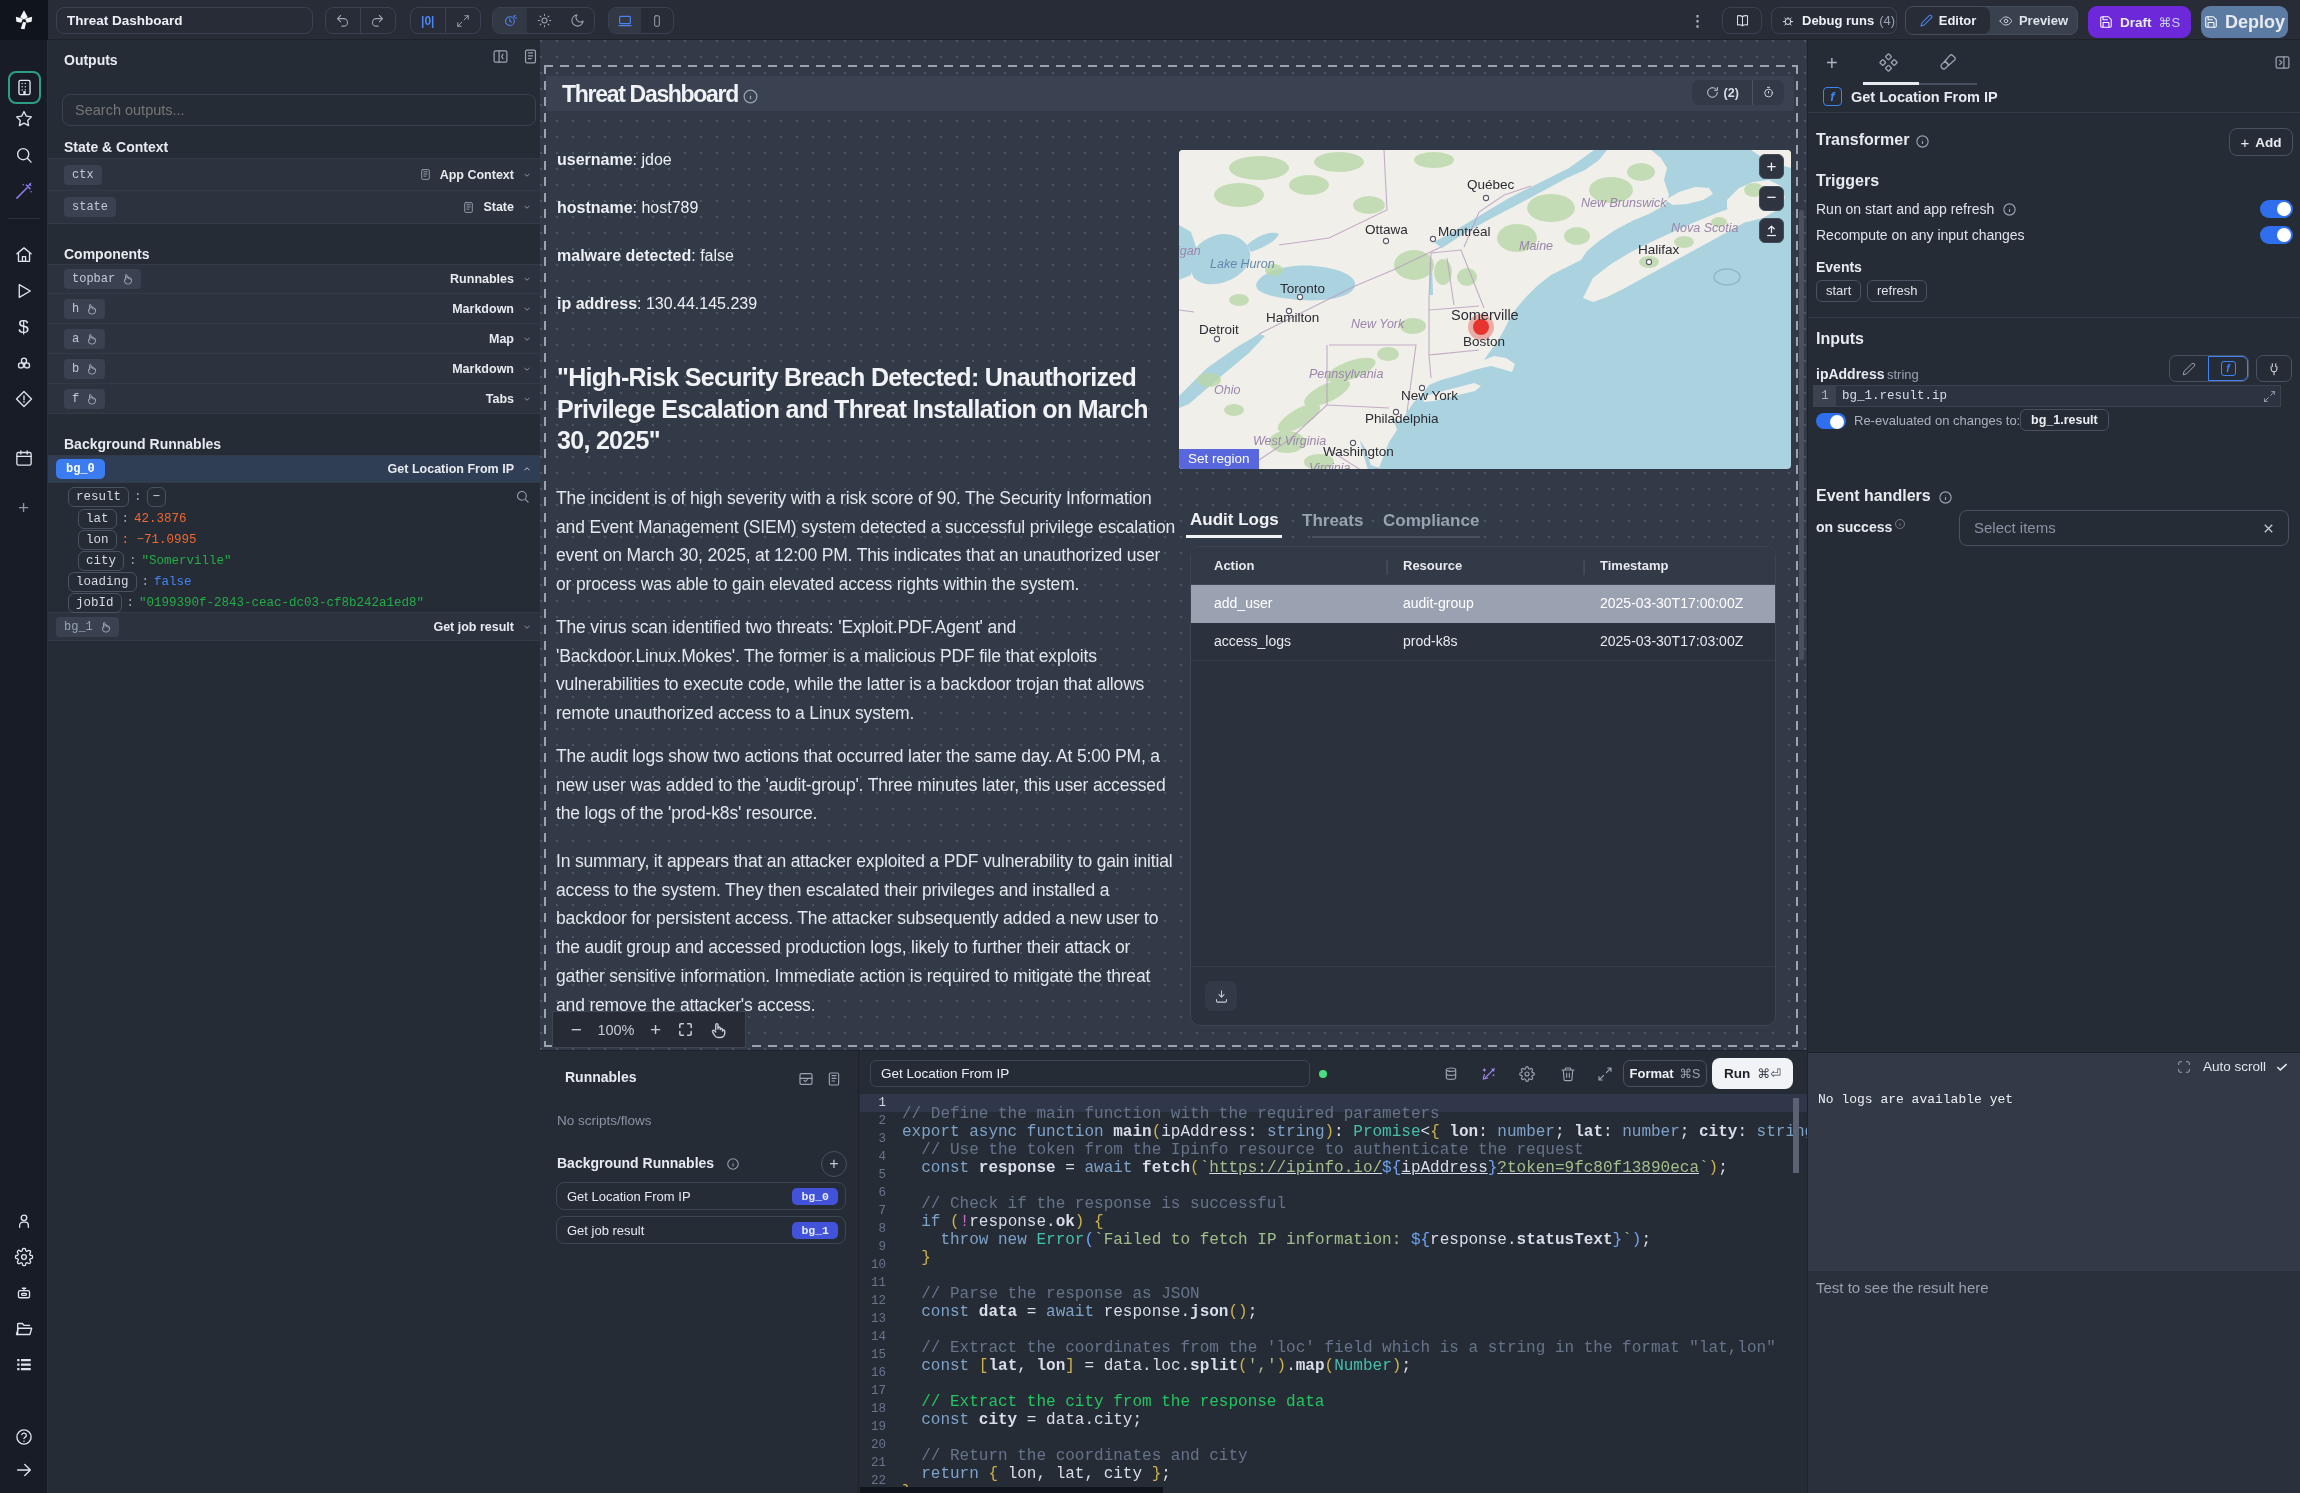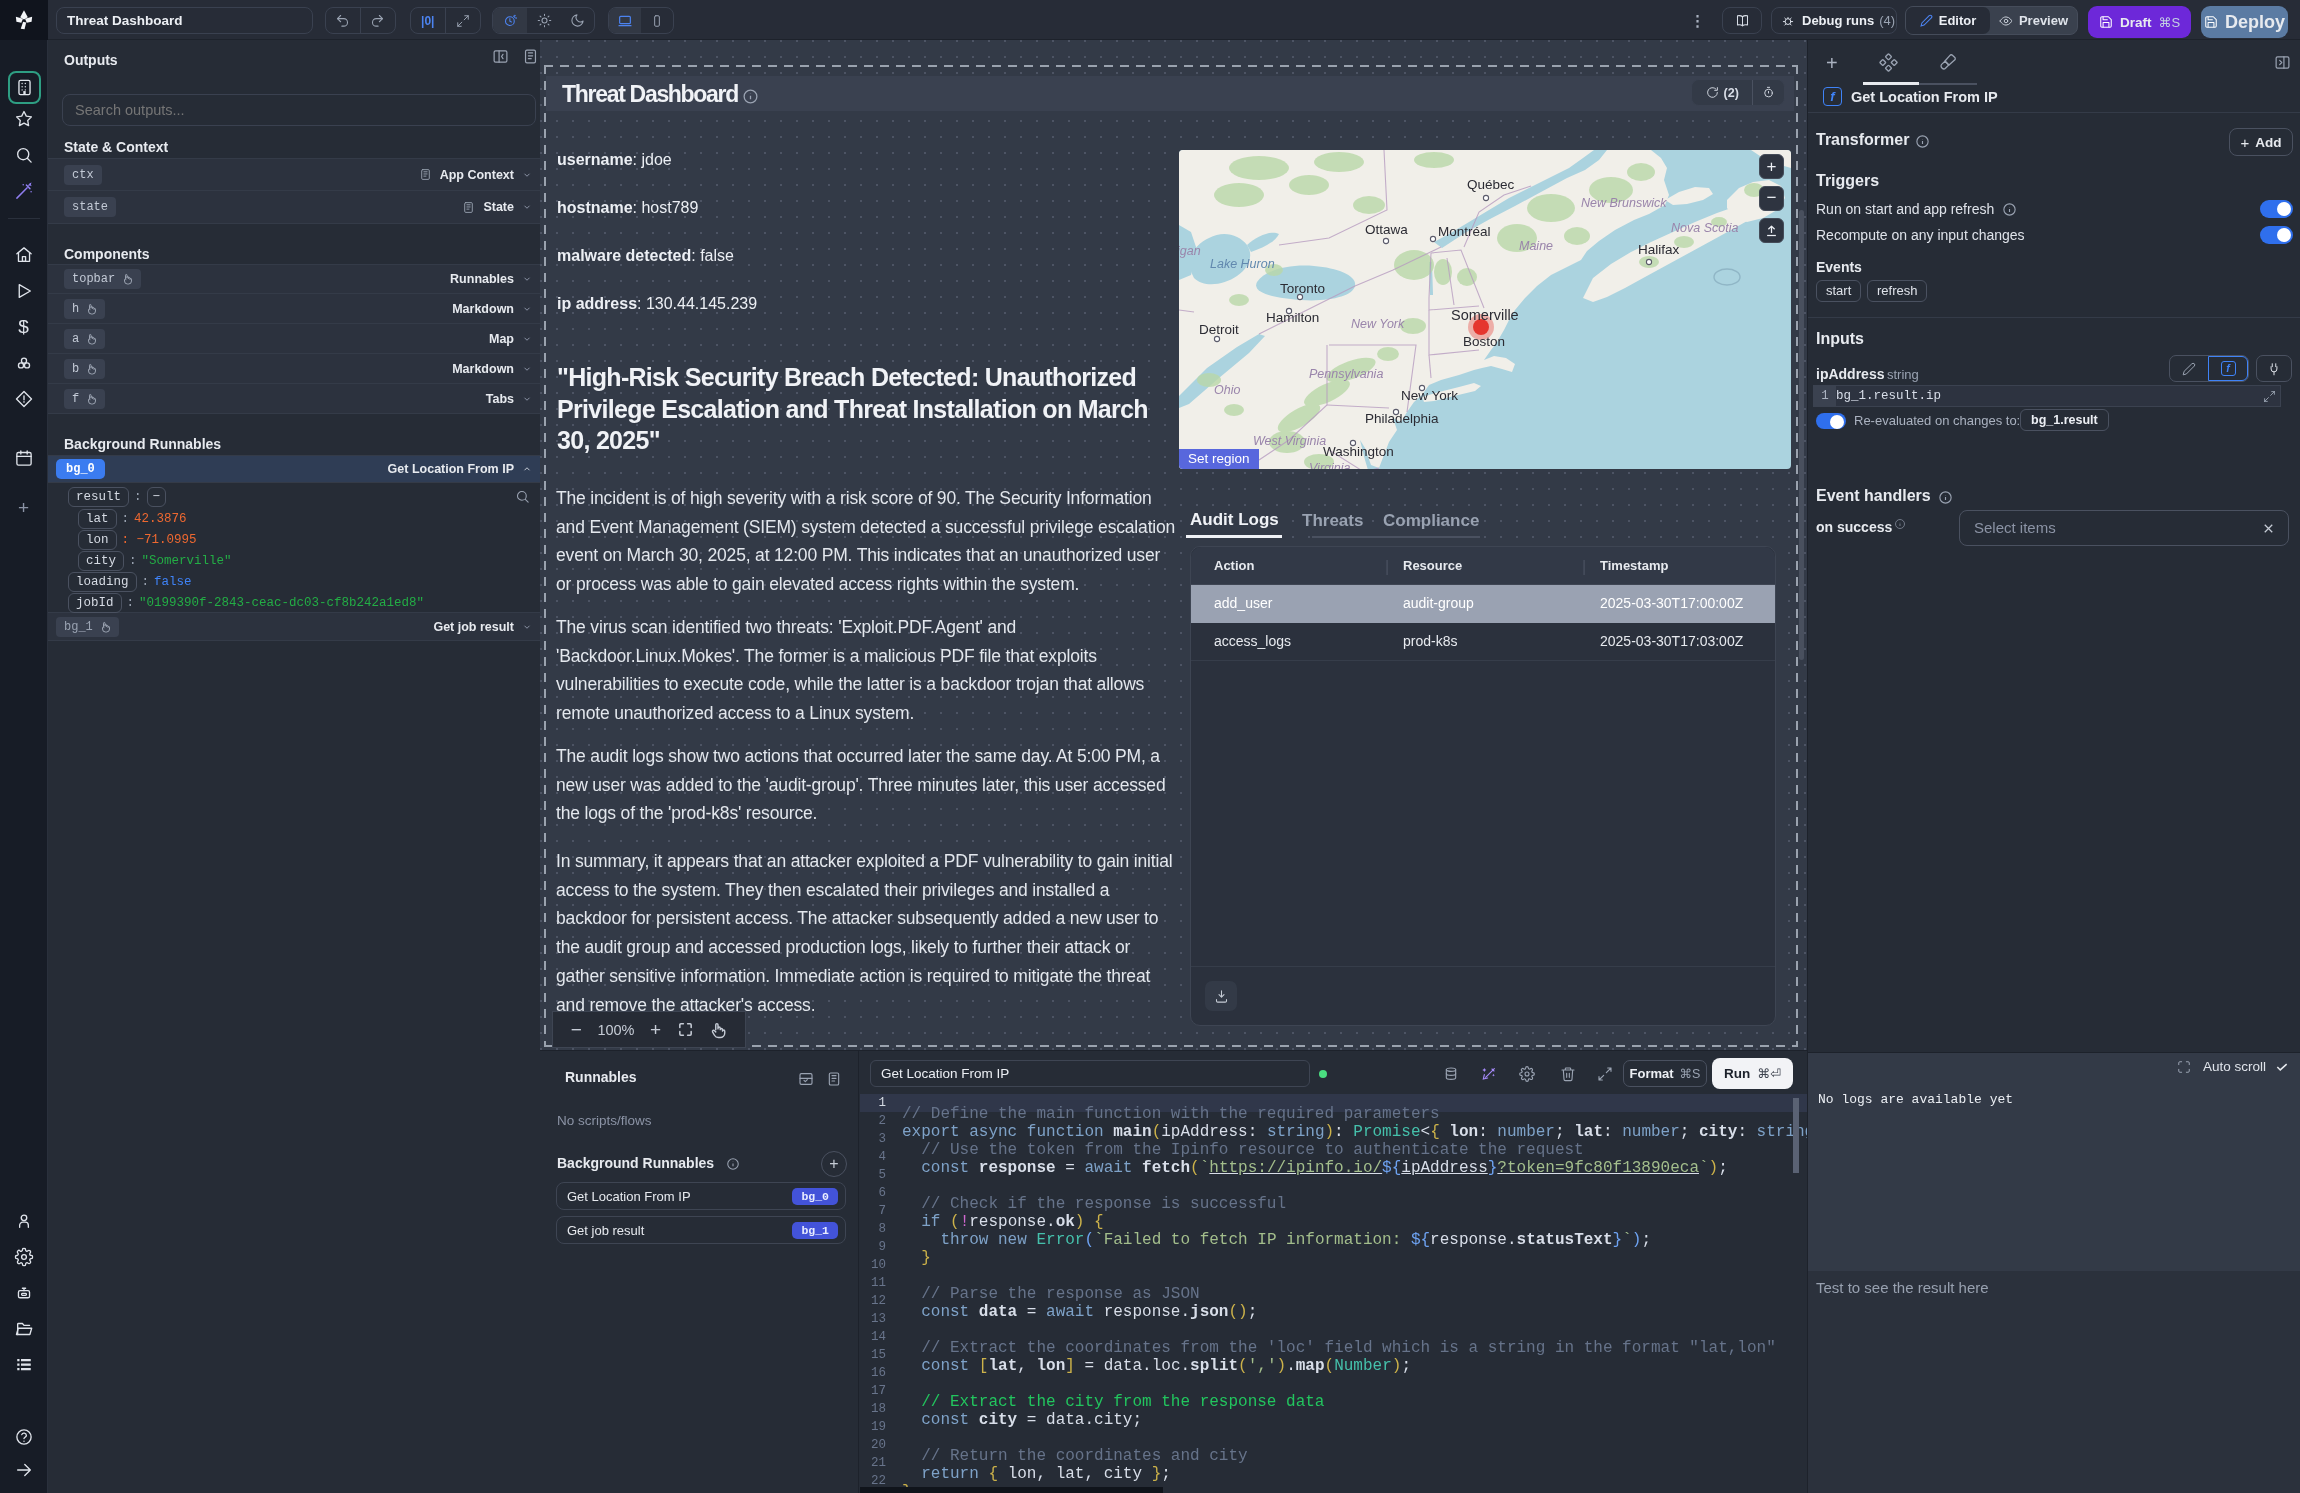--- a/index.html
+++ b/index.html
@@ -784,21 +784,21 @@
  </div>
  <div style="position:absolute;left:448px;top:315px;width:36px;height:27px;border:1px solid #4a5160;border-radius:7px;display:flex;align-items:center;justify-content:center;">
   <svg width="14" height="14" viewBox="0 0 24 24" class="icbtn" style="stroke:#dfe3ea;">
           <path d="M12 22v-5"></path>
           <path d="M7 8v4a5 5 0 0 0 10 0V8"></path>
           <path d="M9 3v5M15 3v5"></path>
         </svg>
  </div>
  <div style="position:absolute;left:5px;top:345px;width:468px;height:22px;background:#2d3340;border:1px solid #3b4250;display:flex;">
   <div class="mono" style="width:22px;background:#3b4250;color:#aab2c0;font-size:12.5px;text-align:center;line-height:20px;">1</div>
-  <div class="mono" style="font-size:12.5px;color:#d8dee9;line-height:20px;padding-left:0;">bg_1.result.ip</div>
+  <div class="mono" style="font-size:12.5px;color:#d8dee9;line-height:20px;padding-left:6px;">bg_1.result.ip</div>
   <svg style="position:absolute;right:4px;top:4px;" width="13" height="13" viewBox="0 0 24 24" class="icbtn">
           <path d="M14 10l7-7M21 3h-5M21 3v5M10 14l-7 7M3 21h5M3 21v-5"></path>
         </svg>
  </div>
  <div class="toggle" style="position:absolute;left:8px;top:373px;width:30px;height:16px;"></div>
  <div style="position:absolute;left:46px;top:373px;font-size:13px;color:#aab2c0;">Re-evaluated on changes to:</div>
  <div style="position:absolute;left:212px;top:369px;height:22px;border:1px solid #4a5160;border-radius:6px;font-size:12.5px;font-weight:700;color:#eceff4;line-height:20px;padding:0 10px;">bg_1.result</div>
 
  <div style="position:absolute;left:8px;top:447px;font-size:16px;font-weight:700;">Event handlers</div>
  <svg style="position:absolute;left:130px;top:450px;" width="15" height="15" viewBox="0 0 24 24" fill="none" stroke="#9aa3b2" stroke-width="1.8">

